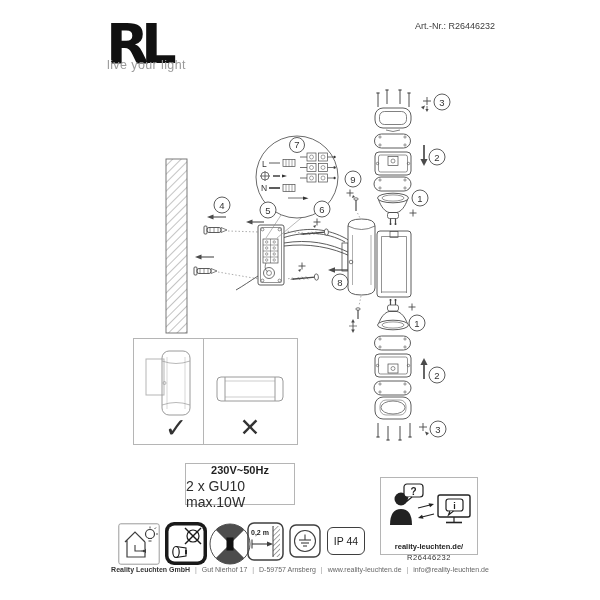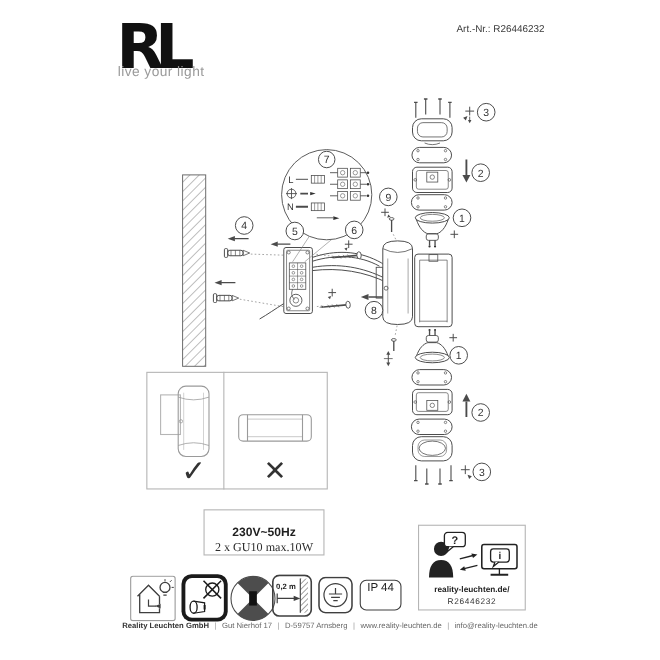--- a/index.html
+++ b/index.html
@@ -9,27 +9,27 @@
   
   #logo{left:106px;top:16px;font-size:56px;font-weight:900;letter-spacing:-8px;
         color:#111;line-height:1;font-family:"DejaVu Sans",sans-serif;}
   #tagline{left:107px;top:58px;font-size:12.5px;color:#9a9a9a;letter-spacing:.4px;}
   #artnr{left:415px;top:21px;font-size:9px;color:#3c3c3c;}
   
   .gbox{border:1px solid #b5b5b5;box-sizing:border-box;background:#fff;}
   #orient-box{left:133px;top:338px;width:165px;height:107px;}
   #orient-divider{left:203px;top:338px;width:1px;height:107px;background:#b5b5b5;}
   #spec-box{left:185px;top:463px;width:110px;height:42px;display:flex;flex-direction:column;
-            align-items:center;justify-content:flex-end;gap:2px;}
+            align-items:center;justify-content:space-between;gap:2px;}
   #spec-box .l1{font-size:11px;font-weight:bold;color:#1f1f1f;}
-  #spec-box .l2{font-size:11px;color:#2d2d2d;font-family:Liberation Serif, serif;}
+  #spec-box .l2{font-size:14px;color:#2d2d2d;}
   #ip-badge{left:327px;top:527px;width:38px;height:28px;border:1.6px solid #3f3f3f;border-radius:6px;
-            display:flex;justify-content:center;font-size:10.5px;color:#222;box-sizing:border-box;}
+            display:flex;align-items:center;justify-content:center;font-size:10.5px;color:#222;box-sizing:border-box;}
   #help-box{left:380px;top:477px;width:98px;height:78px;text-align:center;}
-  #help-web{font-size:7.5px;font-weight:bold;color:#222;margin-top:4px;}
+  #help-web{font-size:7.5px;font-weight:bold;color:#222;margin-top:15px;}
   #help-art{font-size:7.5px;color:#333;letter-spacing:.6px;margin-top:2px;}
   
   #footer{left:0;top:566px;width:600px;text-align:center;font-size:7px;color:#666;}
   #footer .co{font-weight:bold;color:#333;}
   #footer .sep{color:#9a9a9a;margin:0 3px;}
   svg{display:block;}
   svg text{font-family:"Liberation Sans","DejaVu Sans",sans-serif;}
 </style>
 </head>
 <body>

